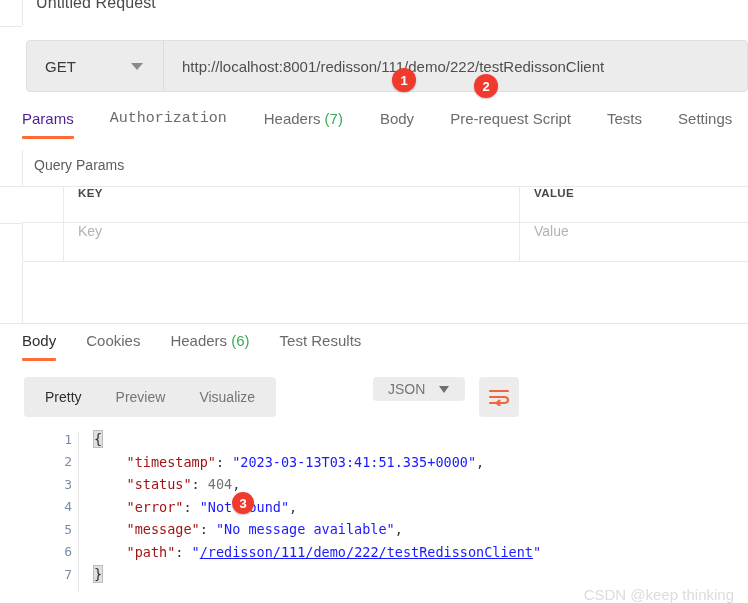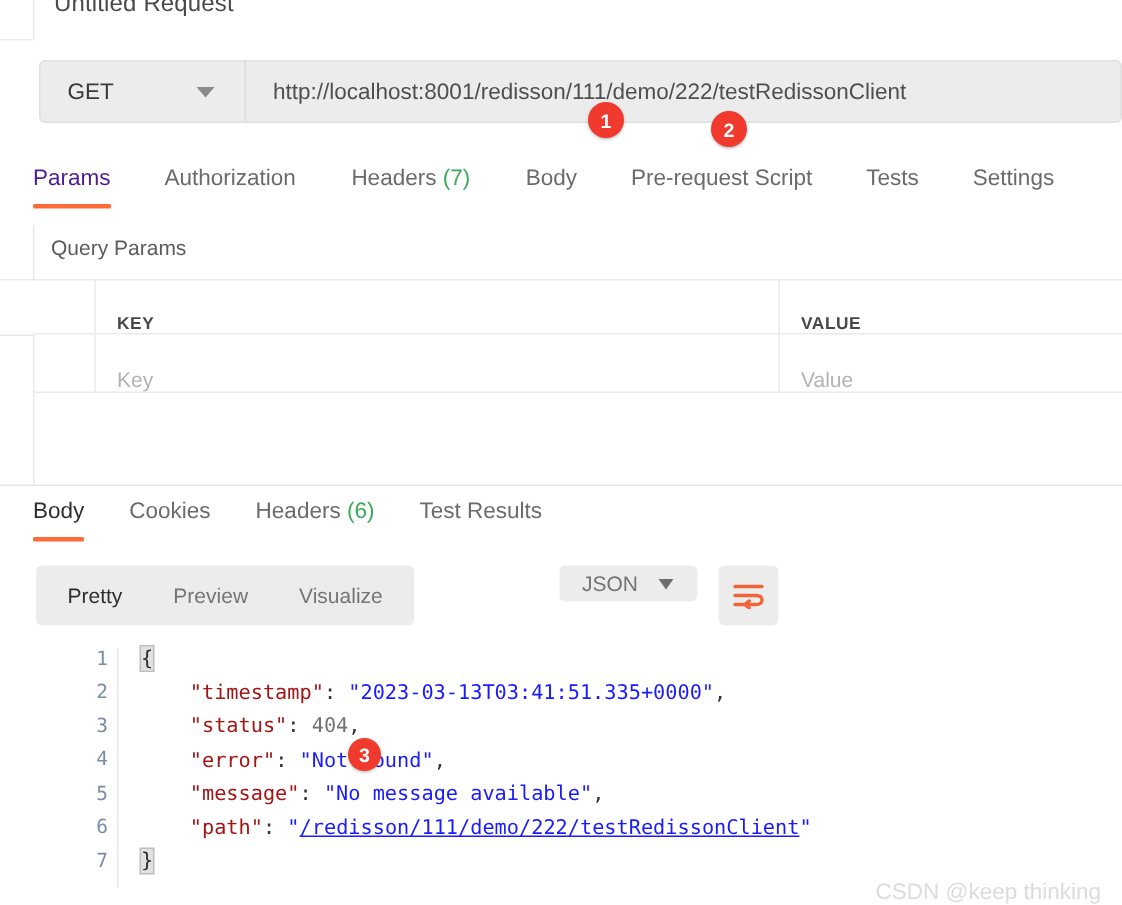--- a/index.html
+++ b/index.html
@@ -16,21 +16,21 @@
   .rail-tick { position:absolute; left:0; width:22px; height:1px; background:#e8e8e8; }
 
   
   .req-title {
     position:absolute; left:36px; top:-6px;
     font-size:16px; color:#4a4a4a; letter-spacing:.1px;
     white-space:nowrap;
   }
 
   
-  .urlbar { position:absolute; left:26px; top:40px; width:722px; height:42px;
+  .urlbar { position:absolute; left:26px; top:40px; width:722px; height:52px;
             background:#ececec; border:1px solid #e0e0e0; border-radius:4px; display:flex; }
   .method { width:137px; height:100%; display:flex; align-items:center;
             border-right:1px solid #dcdcdc; padding:0 18px; position:relative; }
   .method-label { font-size:15px; color:#3a3a3a; }
   .method-caret { position:absolute; right:20px; top:50%; margin-top:-3px;
     width:0;height:0;border-left:6px solid transparent;border-right:6px solid transparent;
     border-top:7px solid #8a8a8a; }
   .url-input { flex:1; display:flex; align-items:center; padding-left:18px;
                font-size:15px; color:#4f4f4f; white-space:nowrap; overflow:hidden; }
 
@@ -40,21 +40,21 @@
   .rtab.active { color:#4c1d95; }
   .rtab .bar { position:absolute; left:0; right:0; bottom:0; height:3px; background:#ff6c37; border-radius:1px; }
   .hcount { color:#3bab5a; }
 
   
   .qp-title { position:absolute; left:34px; top:157px; font-size:14px; color:#5c5c5c; }
 
   .ptable { position:absolute; left:22px; top:186px; width:726px; }
   .ptable .row { display:flex; }
   .ptable .cell { border-bottom:1px solid #eaeaea; border-right:1px solid #eaeaea;
-                  height:37px; display:flex; align-items:flex-end; padding-left:14px; }
+                  height:37px; display:flex; align-items:flex-start; padding-left:14px; }
   .ptable .cell.cbox { width:42px; padding:0; }
   .ptable .cell.key { width:456px; }
   .ptable .cell.val { width:228px; border-right:none; }
   .ptable .hrow .cell { border-top:1px solid #eaeaea; }
   .ptable .hrow .cell span { font-size:11.5px; font-weight:bold; color:#474747; letter-spacing:.4px; }
   .ptable .brow .cell { height:39px; }
   .ptable .brow .cell span { font-size:14px; color:#b3b3b3; }
 
   
   .hdivider { position:absolute; left:22px; top:323px; width:726px; height:1px; background:#e6e6e6; }
@@ -123,21 +123,21 @@
   <div class="urlbar">
     <div class="method">
       <span class="method-label">GET</span>
       <span class="method-caret"></span>
     </div>
     <div class="url-input">http://localhost:8001/redisson/111/demo/222/testRedissonClient</div>
   </div>
 
   <div class="req-tabs" id="req-tabs">
       <div class="rtab active" style="margin-left: 0px;"><span>Params</span><span class="bar"></span></div>
-      <div class="rtab" style="margin-left: 36px;"><span>Authorization</span></div>
+      <div class="rtab" style="margin-left: 36px; font-family: Liberation Mono, monospace;"><span>Authorization</span></div>
       <div class="rtab" style="margin-left: 37px;"><span>Headers</span><span class="hcount"> (7)</span></div>
       <div class="rtab" style="margin-left: 37px;"><span>Body</span></div>
       <div class="rtab" style="margin-left: 36px;"><span>Pre-request Script</span></div>
       <div class="rtab" style="margin-left: 36px;"><span>Tests</span></div>
       <div class="rtab" style="margin-left: 36px;"><span>Settings</span></div>
     </div>
 
   <div class="qp-title">Query Params</div>
 
   <div class="ptable">

